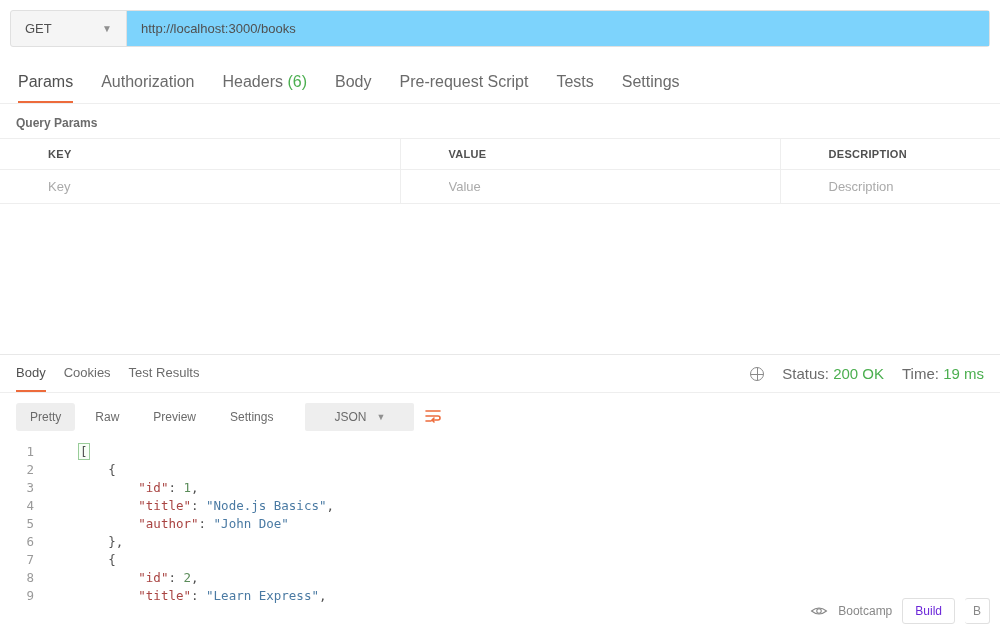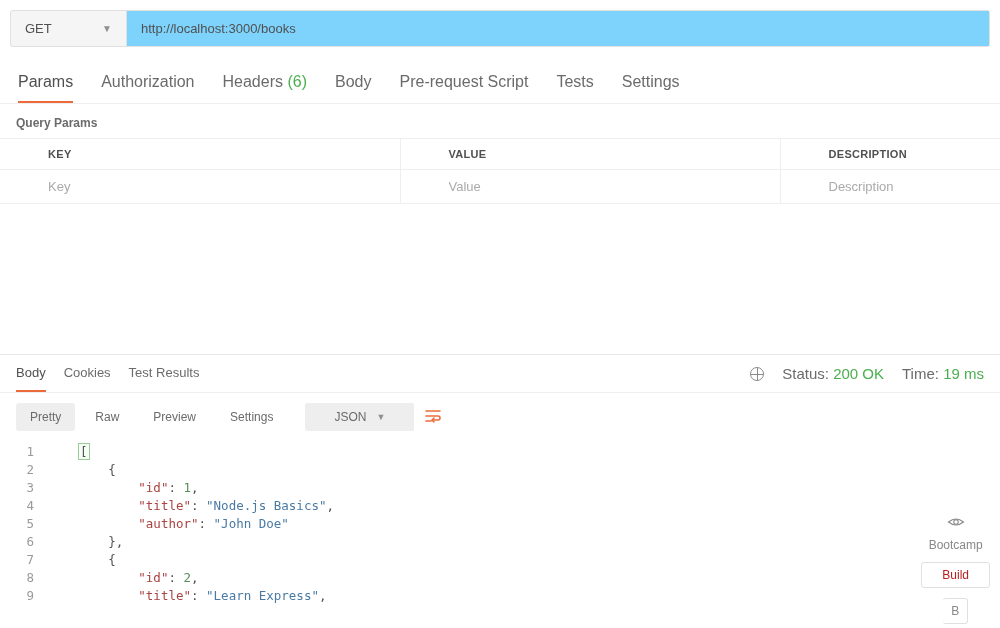--- a/index.html
+++ b/index.html
@@ -39,23 +39,23 @@
 .wrap-icon svg { width: 16px; height: 14px; }
 .code-area { padding: 2px 0 0 0; font-family: Consolas, Menlo, monospace; font-size: 12.5px; line-height: 18px; }
 .code-line { display: flex; }
 .gutter { width: 48px; text-align: right; padding-right: 14px; color: #9a9a9a; user-select: none; }
 .gln { flex: 1; white-space: pre; }
 .punc { color: #505050; }
 .key { color: #a94442; }
 .num { color: #5b8c5a; }
 .str { color: #4a7aa3; }
 .caret-box { border: 1px solid #9c9; padding: 0 1px; background: #f6fff6; }
-.footer { position: absolute; bottom: 4px; right: 10px; display: flex; gap: 10px; align-items: center; font-size: 12px; color: #888; flex-direction: column; }
+.footer { position: absolute; bottom: 4px; right: 10px; display: flex; gap: 10px; align-items: center; font-size: 12px; color: #888; }
 .footer .eye { width: 18px; height: 12px; }
-.footer .build-btn { border: 1px solid #e0e0e0; padding: 5px 20px; border-radius: 3px; color: #b91c1c; cursor: pointer; }
+.footer .build-btn { border: 1px solid #e0e0e0; padding: 5px 12px; border-radius: 3px; color: #6d28d9; cursor: pointer; }
 .footer .other-btn { border: 1px solid #e0e0e0; border-left: none; padding: 5px 8px; border-radius: 3px; color: #888; }
 </style>
 </head>
 <body>
 
 <div class="request-bar">
   <div class="method-select">
     <span>GET</span>
     <span class="chev">▼</span>
   </div>

